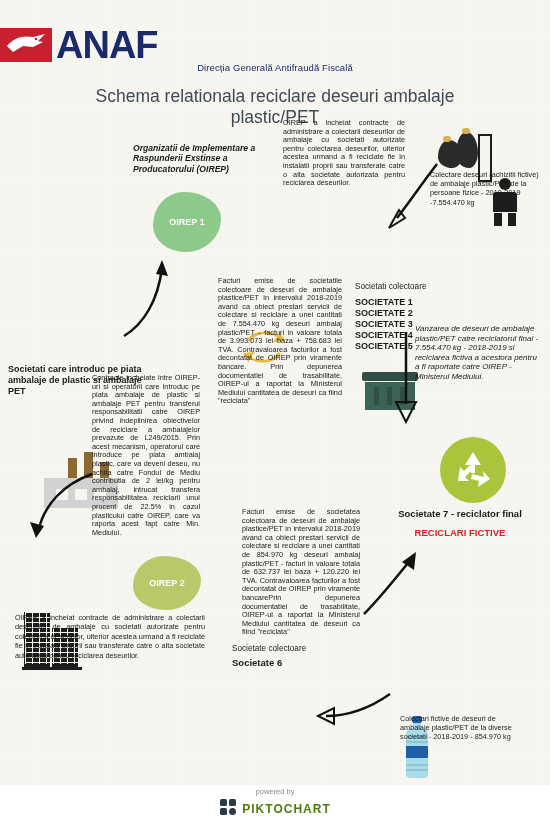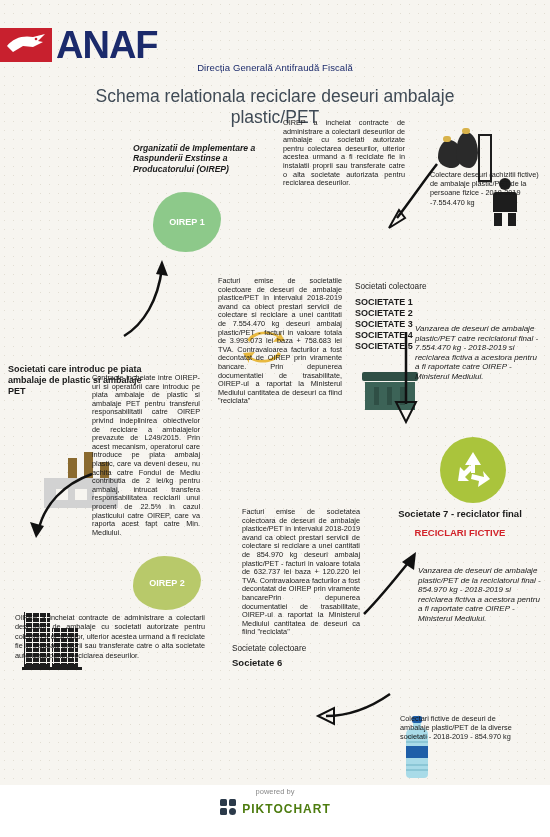--- a/index.html
+++ b/index.html
@@ -293,21 +293,20 @@
 
   <div class="abs blob khaki" style="top:556px; left:133px; width:68px; height:54px;">
     <span>OIREP 2</span>
   </div>
 
   <div class="abs tiny just" style="top:613px; left:15px; width:190px; line-height:9.4px;">OIREP a incheiat contracte de administrare a colectarii deseurilor de ambalaje cu societati autorizate pentru colectarea deseurilor, ulterior acestea urmand a fi reciclate fie in instalatii proprii sau transferate catre o alta societate autorizata pentru reciclarea deseurilor.</div>
 
   <div class="abs" style="top:644px; left:232px; font-size:8.2px;">Societate colectoare</div>
   <div class="abs label-bold" style="top:657px; left:232px; font-size:9.5px;">Societate 6</div>
 
-  <div class="abs ital" style="top:566px; left:418px; width:126px; font-weight:normal; font-size:8px; line-height:9.6px;">Vanzarea de deseuri de ambalaje plastic/PET de la reciclatorul final - 854.970 kg - 2018-2019 si reciclarea fictiva a acestora pentru a fi raportate catre OIREP - Ministerul Mediului.</div>
 
   <svg class="abs" style="top:548px; left:360px;" width="60" height="72">
     <path d="M4 66 C20 50, 36 30, 52 10" stroke="#111" stroke-width="2.5" fill="none"></path>
     <path d="M56 4 L54 22 L42 14 Z" fill="#111"></path>
   </svg>
 
   <svg class="abs" style="top:686px; left:312px;" width="82" height="44">
     <path d="M78 8 C58 22, 38 30, 14 30" stroke="#111" stroke-width="2.5" fill="none"></path>
     <path d="M6 30 L22 22 L22 38 Z" stroke="#111" stroke-width="2" fill="none"></path>
   </svg>

